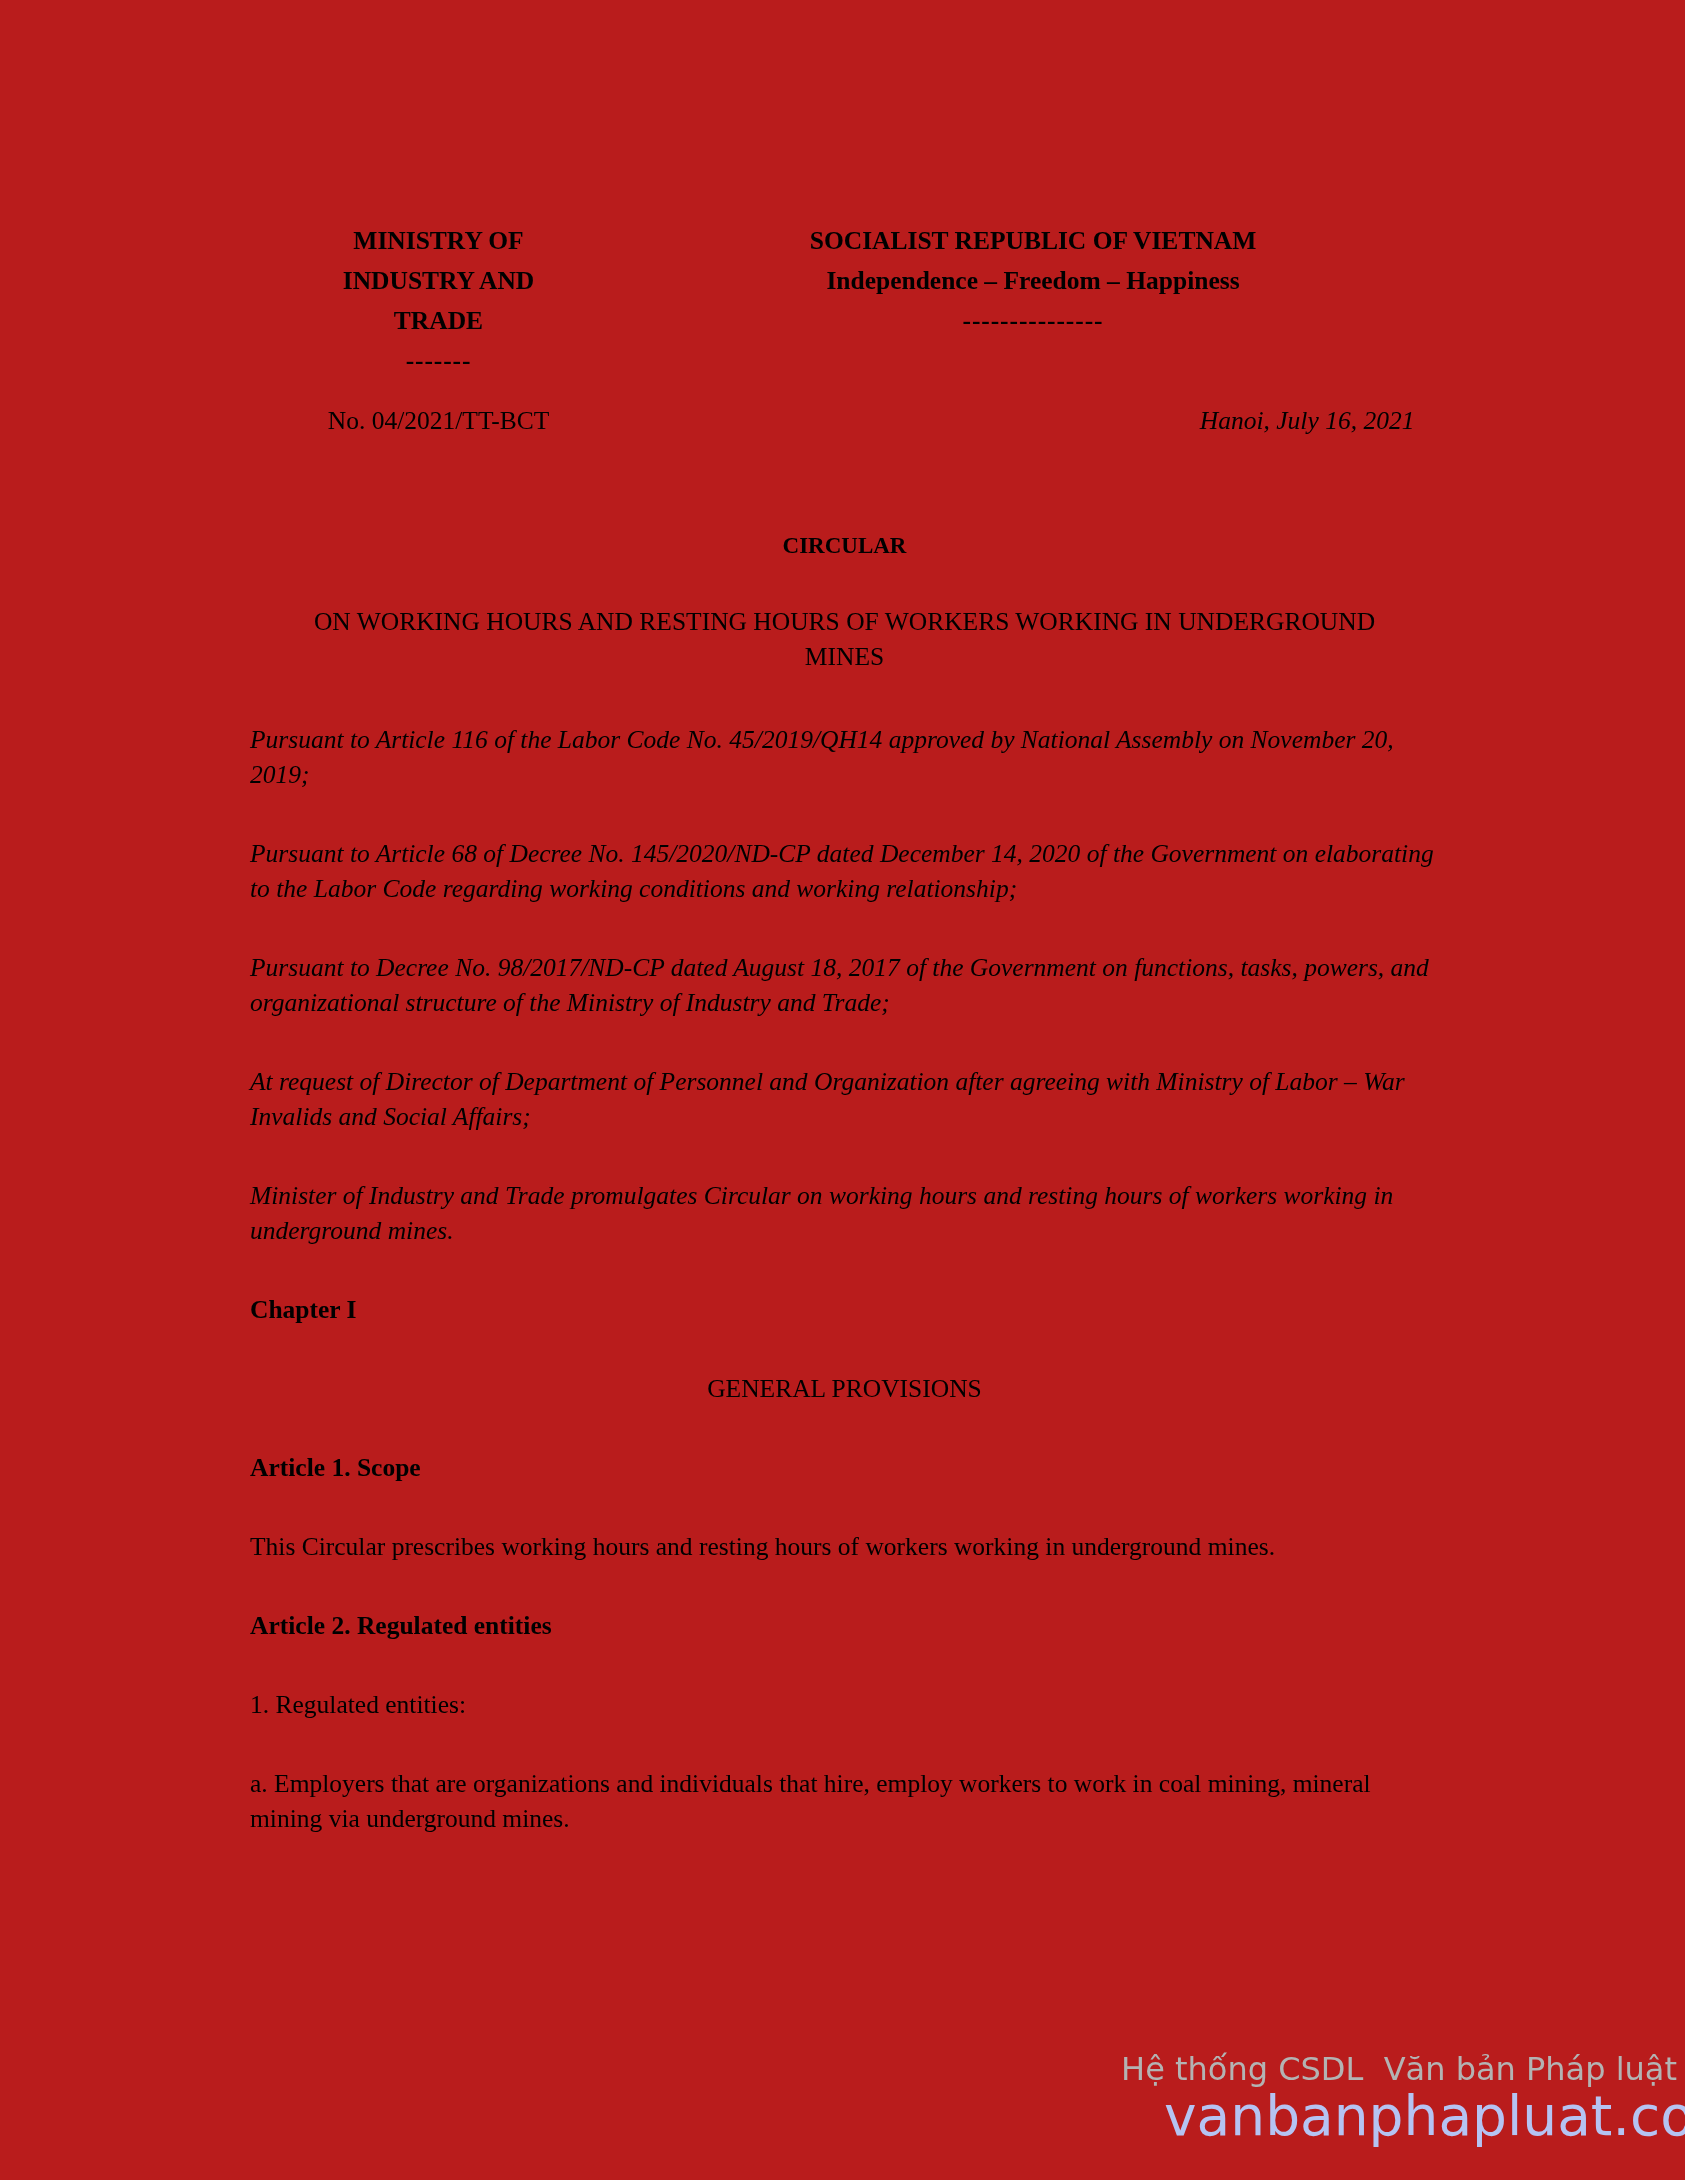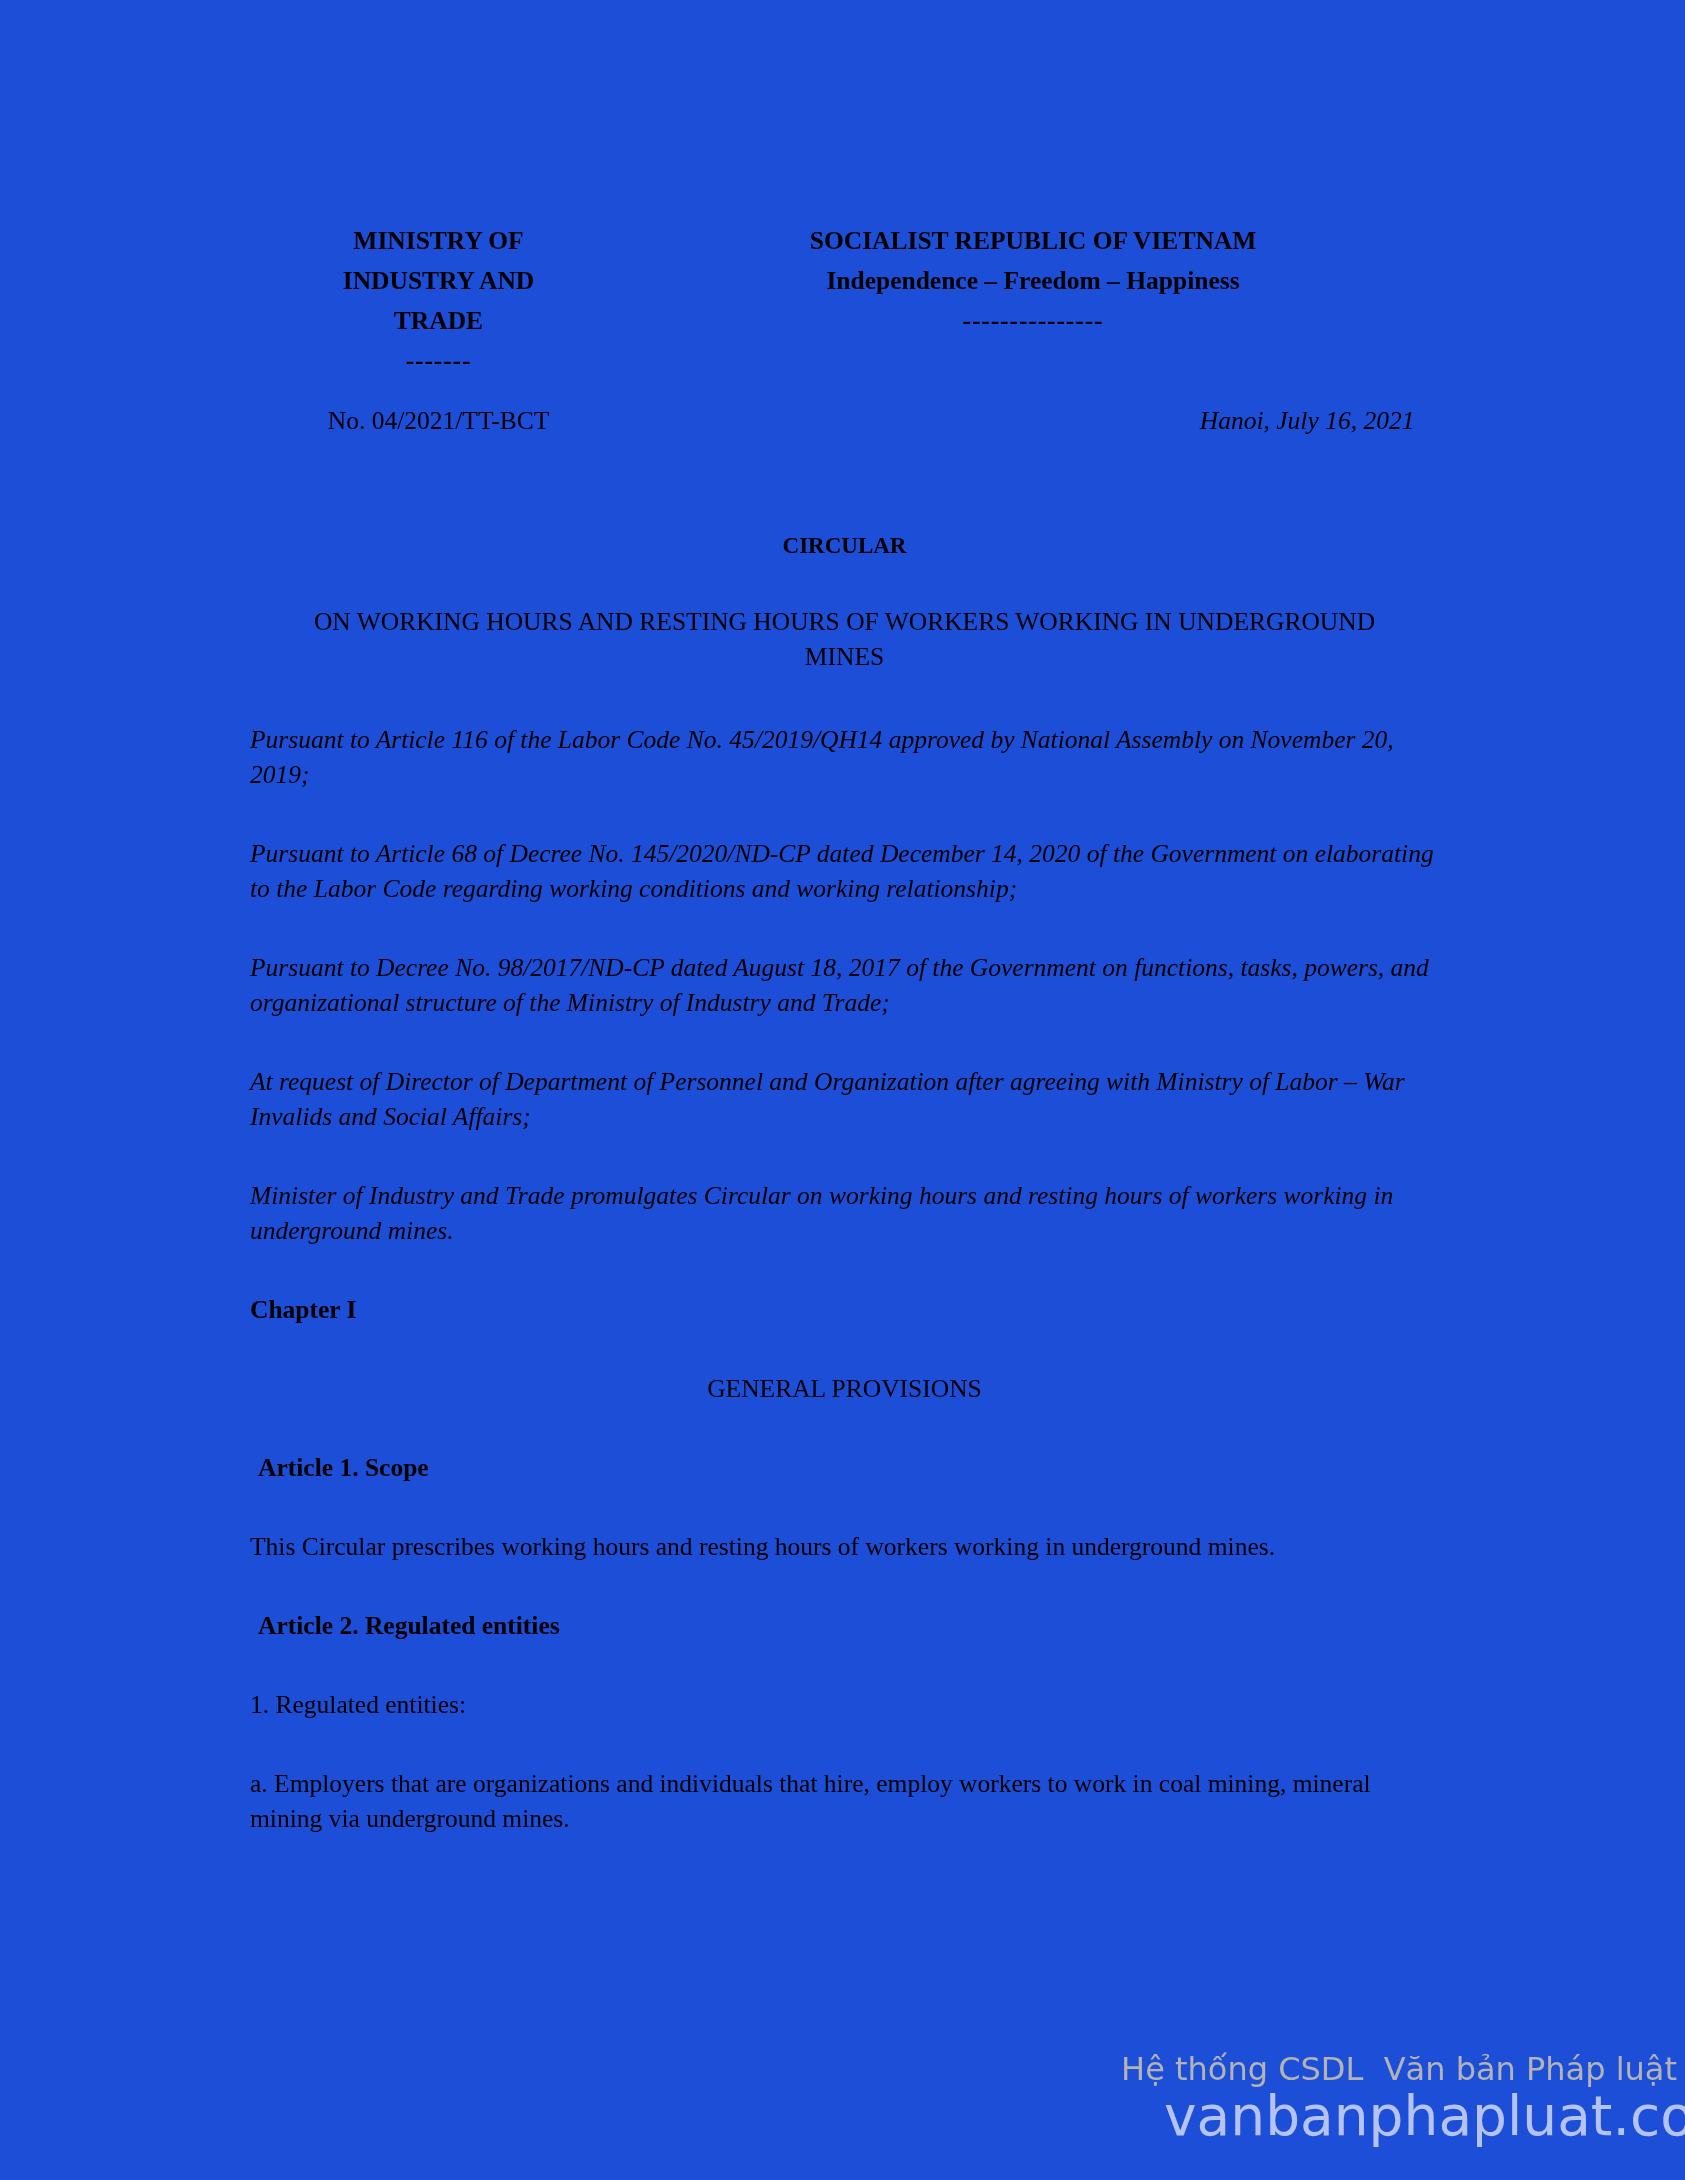--- a/index.html
+++ b/index.html
@@ -1,20 +1,20 @@
 <!DOCTYPE html>
 <html style="font-size:14px"><head>
 <meta charset="utf-8">
 <style>
   html,body{margin:0;padding:0;background:#ffffff;}
   .page{
     position:relative;
     width:1685px;
     height:2180px;
-    background:#1d4ed8;
+    background:#b91c1c;
     overflow:hidden;
     font-family:"Liberation Serif","DejaVu Serif",serif;
     color:#000000;
   }
   .content{
     position:absolute;
     left:250px;
     top:221px;
     width:1189px;
     font-size:25.5px;
@@ -68,21 +68,21 @@
     font-weight:bold;
     margin:0 0 44px 0;
   }
   .chapter-title{
     font-weight:normal;
     text-align:center;
     margin:0 0 44px 0;
   }
   .article-heading{
     font-weight:bold;
-    margin:0 0 44px 8px;
+    margin:0 0 44px 0;
   }
   .body-para{
     margin:0 0 44px 0;
   }
   .watermark{
     position:absolute;
     right:0;
     bottom:35px;
     text-align:right;
     font-family:"DejaVu Sans","Liberation Sans",sans-serif;

